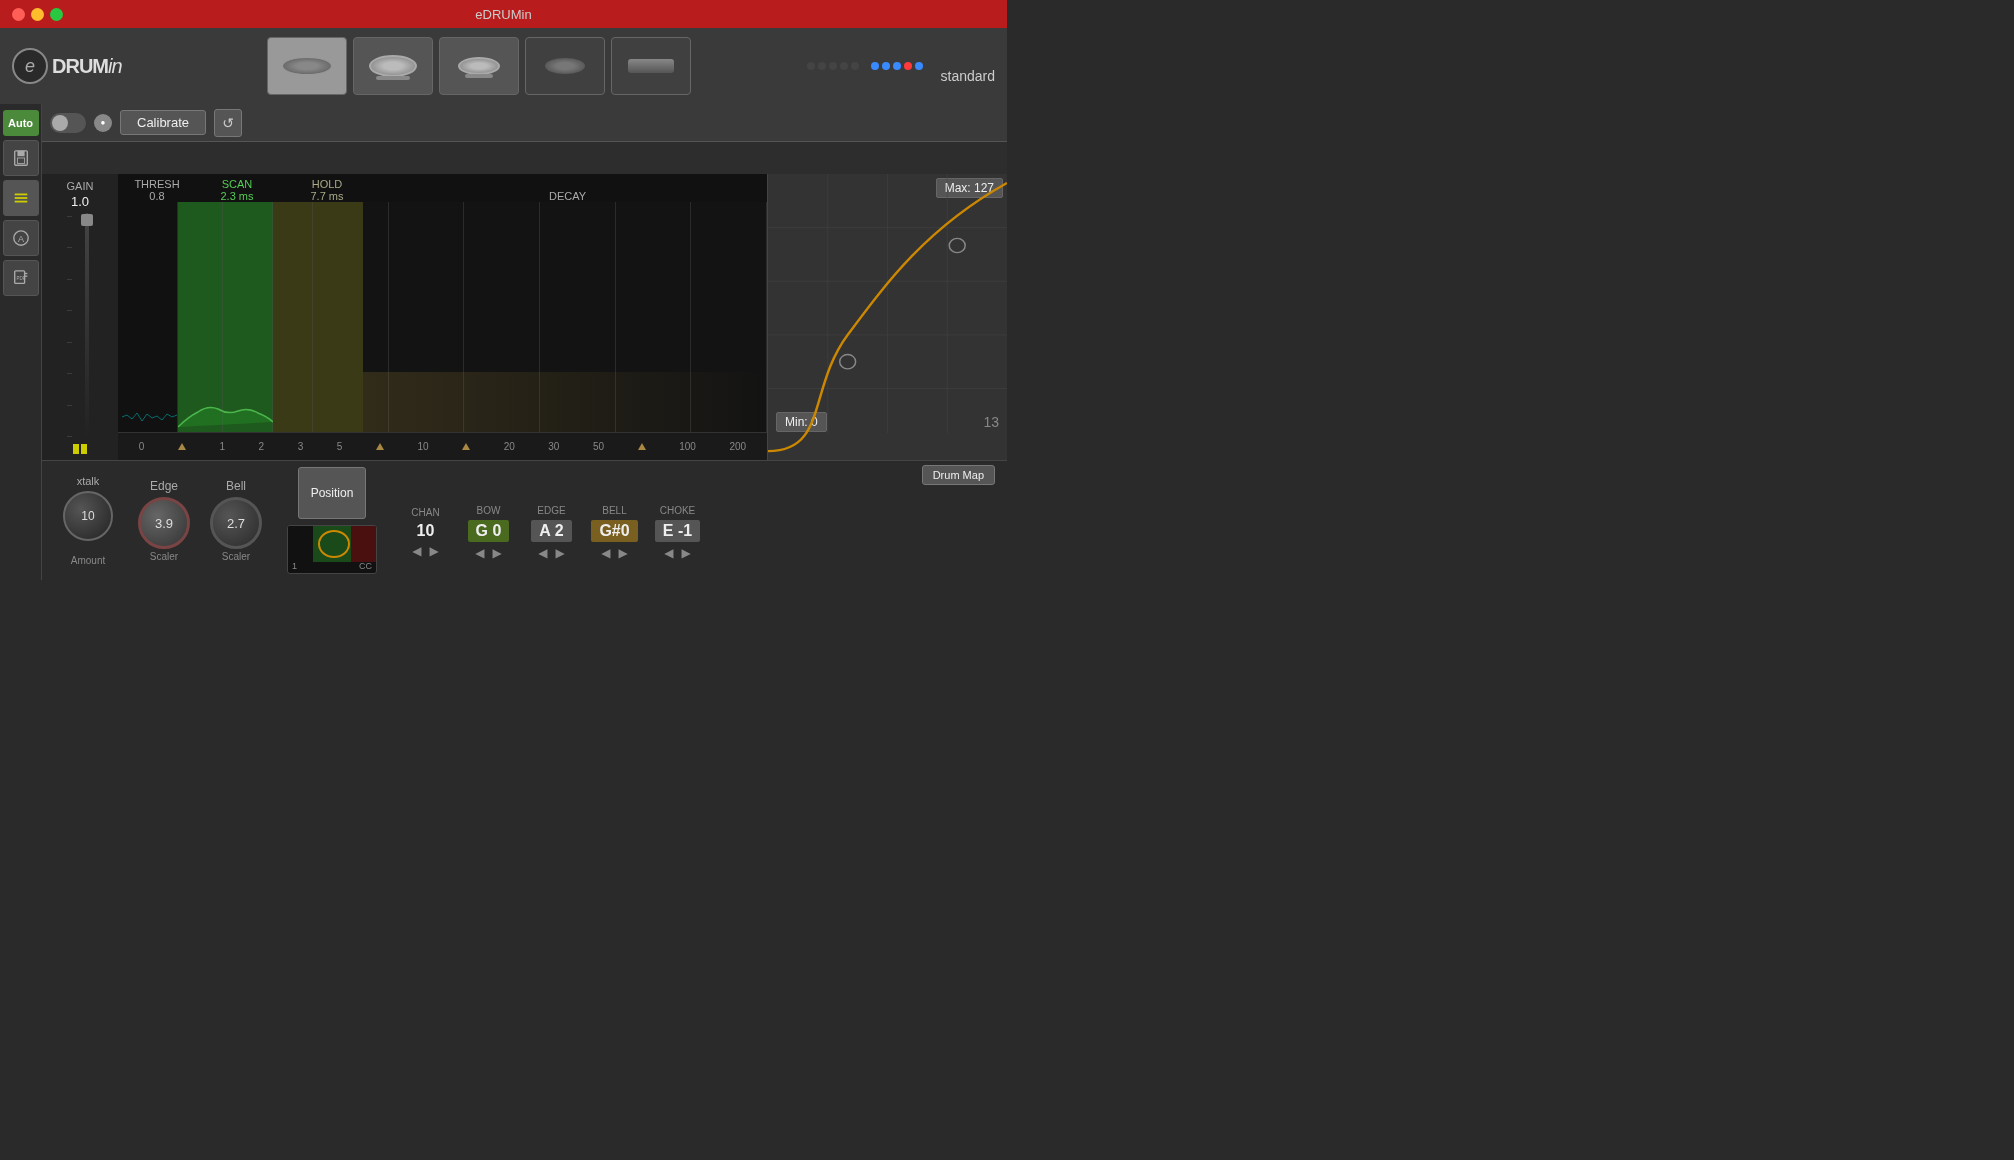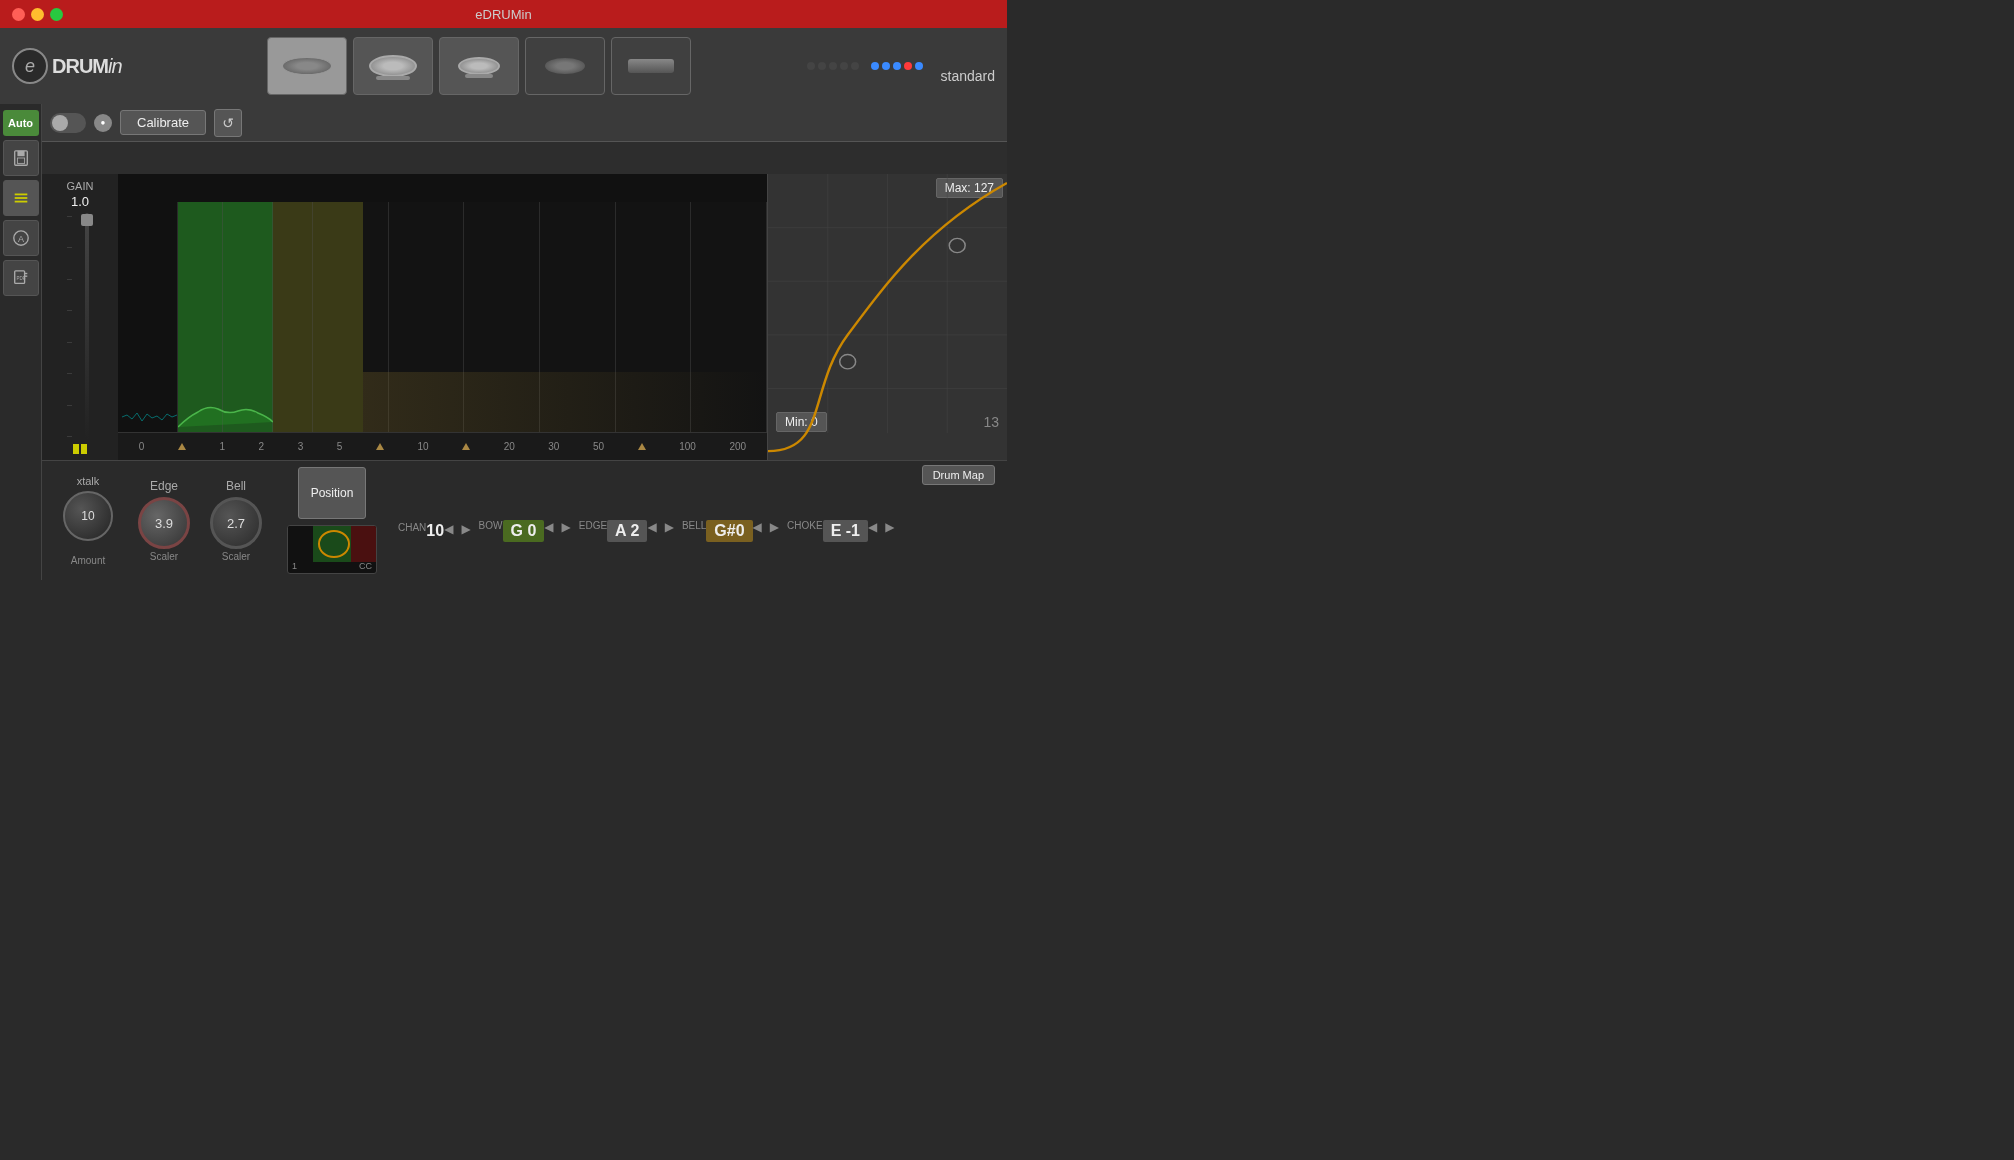--- a/index.html
+++ b/index.html
@@ -509,21 +509,22 @@
       margin-bottom: 4px;
     }
     .midi-channels {
       display: flex;
       gap: 8px;
       flex: 1;
       align-items: center;
     }
     .midi-col {
       display: flex;
-      flex-direction: row;
+      flex-direction: column;
+      align-items: center;
       min-width: 55px;
     }
     .midi-col-label {
       font-size: 10px;
       color: #888;
       margin-bottom: 4px;
     }
     .midi-col-value {
       font-size: 16px;
       color: #eee;
@@ -729,20 +730,38 @@
             </div>
           </div>
           <div class="gain-indicators">
             <div class="gain-ind yellow"></div>
             <div class="gain-ind yellow"></div>
           </div>
         </div>
 
         <div class="waveform-section">
 
+          <div style="position:absolute; top:4px; left:0; right:0; display:flex; align-items:flex-end; height:24px; padding:0 4px;">
+            <span style="font-size:11px;color:#aaa;width:70px;text-align:center;">
+              <span>THRESH</span>
+              <br>
+              <span>0.8</span>
+            </span>
+            <span style="font-size:11px;color:#5c5;width:90px;text-align:center;">
+              <span>SCAN</span>
+              <br>
+              <span>2.3 ms</span>
+            </span>
+            <span style="font-size:11px;color:#aa8;width:90px;text-align:center;">
+              <span>HOLD</span>
+              <br>
+              <span>7.7 ms</span>
+            </span>
+            <span style="font-size:11px;color:#aaa;flex:1;text-align:center;">DECAY</span>
+          </div>
 
           <div class="scan-region"></div>
           <div class="hold-region"></div>
           <div class="decay-region"></div>
 
           <div class="vertical-lines">
             <div class="v-line-sep" style="max-width:60px;"></div>
             <div class="v-line-sep" style="max-width:45px;"></div>
             <div class="v-line-sep" style="max-width:50px;"></div>
             <div class="v-line-sep" style="max-width:40px;"></div>

